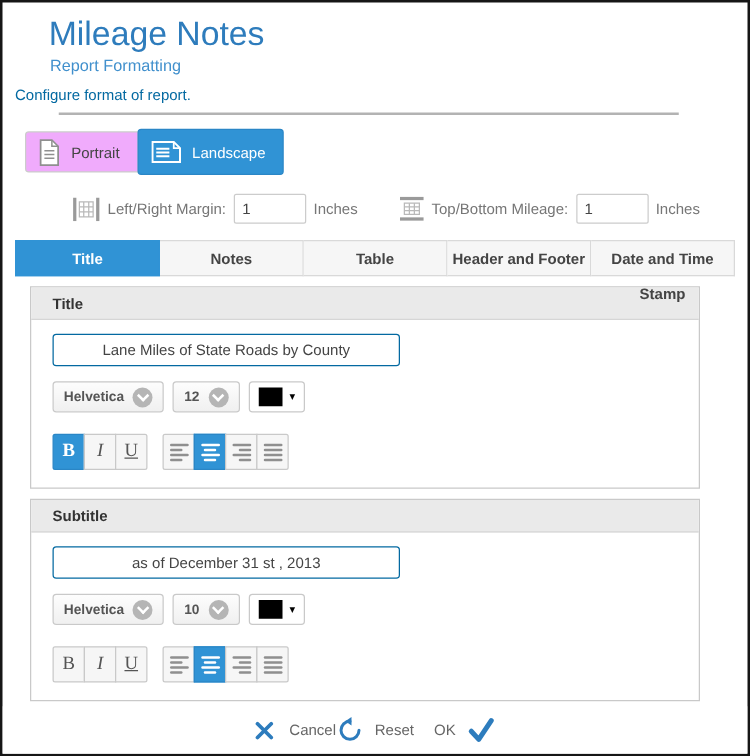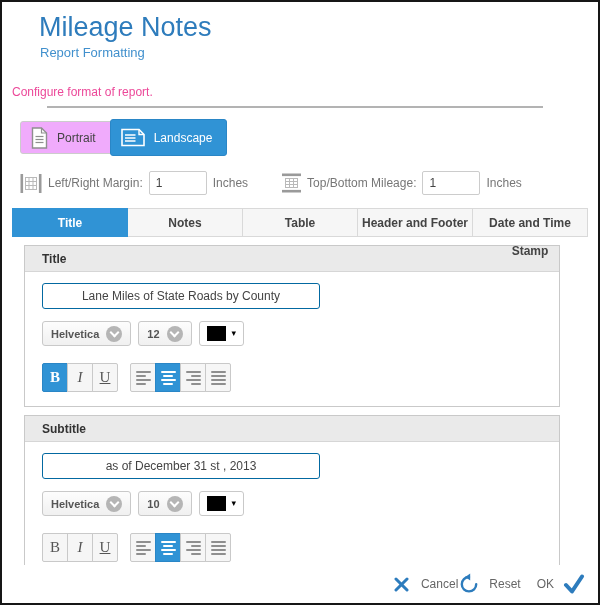--- a/index.html
+++ b/index.html
@@ -1,34 +1,34 @@
 <!DOCTYPE html>
 <html><head>
 <meta charset="utf-8">
 <style>
   * { margin:0; padding:0; box-sizing:border-box; }
   body { background:#e8e8e8; font-family:"Liberation Sans",sans-serif; }
   .window { width:600px; height:605px; border:2px solid #161616; background:#fff;
             position:relative; overflow:hidden; }
   .page-title { margin:10px 0 0 37px; font-size:27px; font-weight:400; color:#2e7cbc; }
   .page-subtitle { margin:2px 0 0 38px; font-size:13px; color:#4190cd; }
-  .desc { margin:25px 0 0 10px; font-size:12px; color:#ec4899; }
+  .desc { margin:9px 0 0 10px; font-size:12px; color:#0369a1; }
   .rule { border:none; border-top:2px solid #b3b3b3; margin:7px 55px 0 45px; }
 
   
   .orient-row { margin:11px 0 0 18px; display:flex; align-items:center; }
   .orient-btn { display:inline-flex; align-items:center; gap:9px; font-size:12px; color:#444;
                 background:#f0abfc; border:1px solid #ccc; height:33px; padding:0 14px 0 10px; cursor:pointer;
                 font-family:inherit; }
   .orient-btn.portrait { border-radius:3px 0 0 3px; }
   .orient-btn.landscape { background:#3093d5; color:#fff; border:1px solid #2a86c6;
                           height:37px; border-radius:3px; margin-left:-1px; }
 
   
-  .margin-row { margin:15px 0 4px 18px; display:flex; align-items:center; font-size:12px; color:#767676; }
+  .margin-row { margin:15px 0 4px 18px; display:flex; align-items:center; font-size:12px; color:#767676;justify-content:center; }
   .margin-group { display:flex; align-items:center; gap:6px; }
   .margin-group.tb { margin-left:34px; }
   .margin-input { width:58px; height:24px; border:1px solid #ccc; border-radius:2px;
                   font-size:12px; color:#444; padding:0 6px; font-family:inherit; }
 
   
   .tabs { margin:13px 10px 0 10px; display:flex; }
   .tab { flex:1; height:29px; line-height:28px; text-align:center; font-size:12px; font-weight:700;
          color:#444; background:#f6f6f6; border:1px solid #d9d9d9; border-left:none; cursor:pointer; }
   .tab:first-child { border-left:1px solid #d9d9d9; }
@@ -66,21 +66,21 @@
   .underline .glyph { text-decoration:underline; }
   .bars { display:flex; flex-direction:column; gap:2px; width:15px; }
   .bars i { height:2px; background:#8f8f8f; border-radius:1px; display:block; }
   .bars i:nth-child(odd) { width:15px; } .bars i:nth-child(even) { width:10px; }
   .a-left .bars { align-items:flex-start; } .a-center .bars { align-items:center; }
   .a-right .bars { align-items:flex-end; } .a-justify .bars i { width:15px; }
   .fmt-btn.active .bars i { background:#fff; }
 
   
   .footer { position:absolute; left:0; right:0; bottom:0; height:38px; display:flex;
-            align-items:center; justify-content:flex-end; padding:0 13px; background:#fff; }
+            align-items:center; justify-content:center; padding:0 13px; background:#fff; }
   .footer-left, .footer-right { display:flex; align-items:center; cursor:pointer; }
   .footer-label { font-size:12px; color:#666; }
   .footer-left .footer-label { margin-left:12px; }
   .footer-right .footer-label { margin-left:9px; }
   .ok-group { margin-left:16px; display:flex; align-items:center; }
   .icon { display:inline-flex; align-items:center; justify-content:center; }
 </style>
 </head>
 <body>
 

